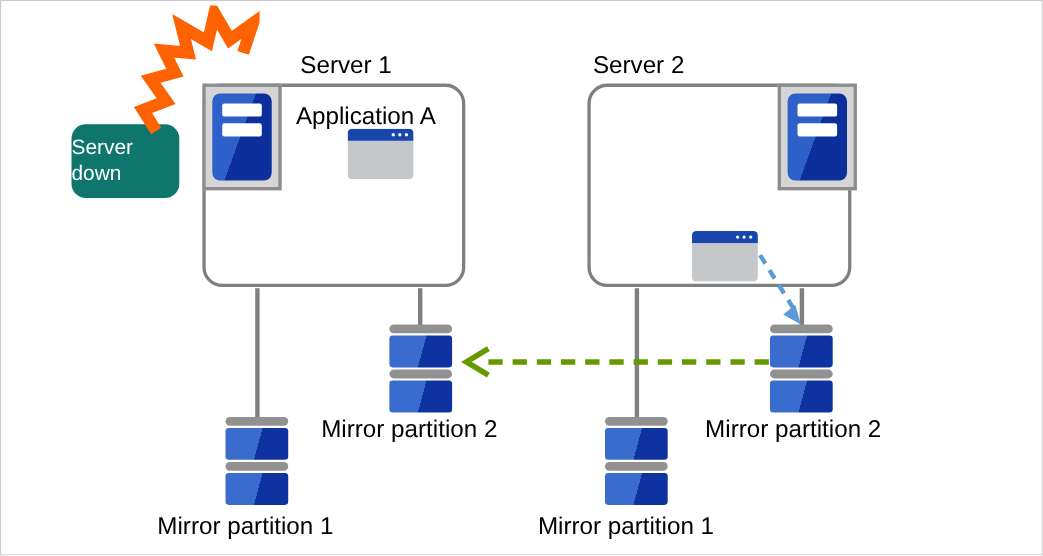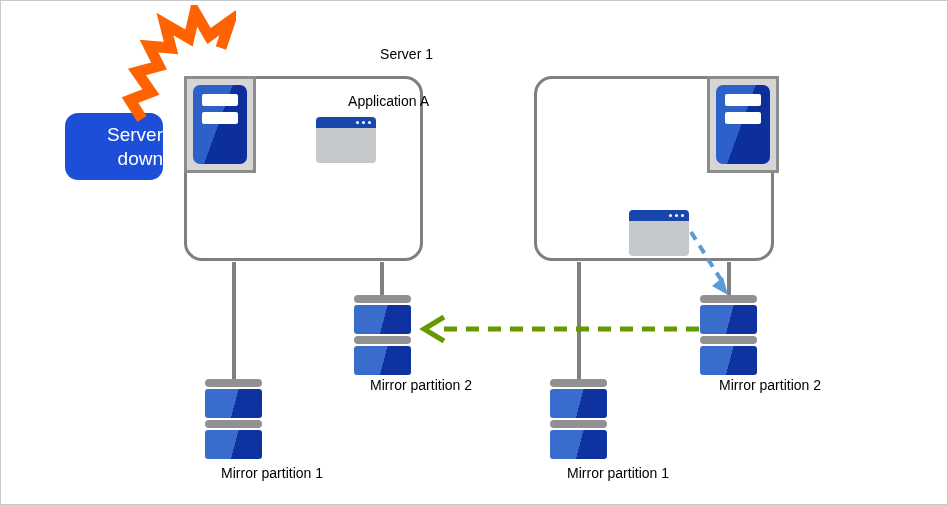--- a/index.html
+++ b/index.html
@@ -9,23 +9,23 @@
     background:#ffffff;
     border:1px solid #c9c9c9;
     box-sizing:border-box;
     font-family:"Liberation Sans", sans-serif;
     color:#000;
     overflow:hidden;
   }
   .abs{position:absolute;}
   .lbl{
     position:absolute;
-    font-size:14px;
+    font-size:22px;
     line-height:1.15;
-    text-align:right;
+    text-align:left;
     white-space:nowrap;
   }
   
   .server-box{
     position:absolute;
     width:239px;height:185px;
     border:3px solid #7f7f7f;
     border-radius:18px;
     background:#ffffff;
     box-sizing:border-box;
@@ -90,26 +90,26 @@
   }
   .disk .mid{
     height:8px;background:#919191;border-radius:4px;
     margin-bottom:2px;
   }
   
   .badge{
     position:absolute;
     left:64px;top:112px;
     width:98px;height:67px;
-    background:#1d4ed8;
+    background:#0f766e;
     border-radius:13px;
     color:#fff;
     font-size:19px;line-height:1.25;
     display:flex;align-items:center;justify-content:center;
-    text-align:right;
+    text-align:left;
     z-index:5;
     white-space:pre-line;
   }
   svg{display:block;}
   .arrow-layer{z-index:6;}
 </style>
 </head>
 <body>
 
 <div id="canvas">
@@ -135,20 +135,21 @@
     <div class="titlebar">
       <span class="dots">
           <i></i>
           <i></i>
           <i></i>
         </span>
     </div>
     <div class="body"></div>
   </div>
 
+  <div class="lbl" style="left:538px;top:45px;width:160px;">Server 2</div>
   <div class="server-box" style="left:533px;top:75px;width:240px;"></div>
   <div class="server-icon" style="left:706px;top:75px;">
     <div class="tower">
       <div class="bar bar1"></div>
       <div class="bar bar2"></div>
     </div>
   </div>
   <div class="win-icon" style="left:628px;top:209px;">
     <div class="titlebar">
       <span class="dots">

